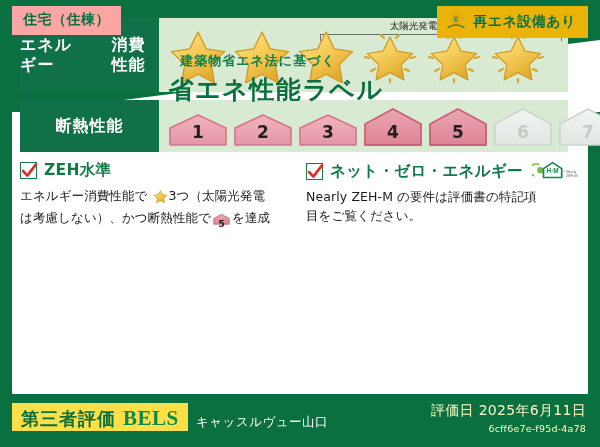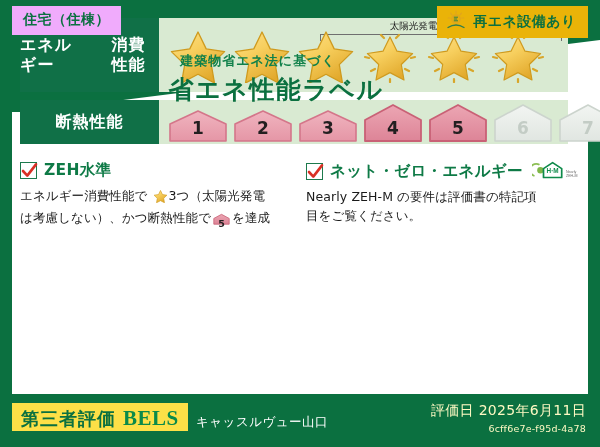--- a/index.html
+++ b/index.html
@@ -18,21 +18,21 @@
     position: absolute; left: 0; top: 0; width: 600px; height: 112px;
     background: #0b7040;
   }
   .header-diag {
     position: absolute; left: 0; top: 0; width: 600px; height: 112px;
     background: #ffffff;
     clip-path: polygon(28px 112px, 600px 40px, 600px 112px);
   }
   .tag-house {
     position: absolute; left: 12px; top: 6px;
-    background: #f0abfc;
+    background: #fca5a5;
     padding: 5px 11px 6px 11px;
     color: #0b7040;
     font-size: 14px; font-weight: bold;
     letter-spacing: 0.5px;
     white-space: nowrap;
     z-index: 4;
   }
   .tag-renew {
     position: absolute; right: 12px; top: 6px;
     background: #eab308;
@@ -61,21 +61,21 @@
     width: 576px; height: 282px;
     background: #ffffff;
   }
   
   .perf-row {
     position: absolute; left: 20px; width: 548px;
     display: flex; align-items: stretch;
     background: #d9ead2;
   }
   .row-energy { top: 18px; height: 74px; }
-  .row-insul  { top: 100px; height: 44px; }
+  .row-insul  { top: 100px; height: 52px; }
   .perf-label {
     width: 139px; background: #107047;
     display: flex; 
     align-items: center; justify-content: center;
     color: #ffffff; font-weight: bold; font-size: 16px;
     letter-spacing: 1px; line-height: 1.25;
     flex: none;
     gap: 31px;
   }
   .row-insul .perf-label { font-size: 16px; }

